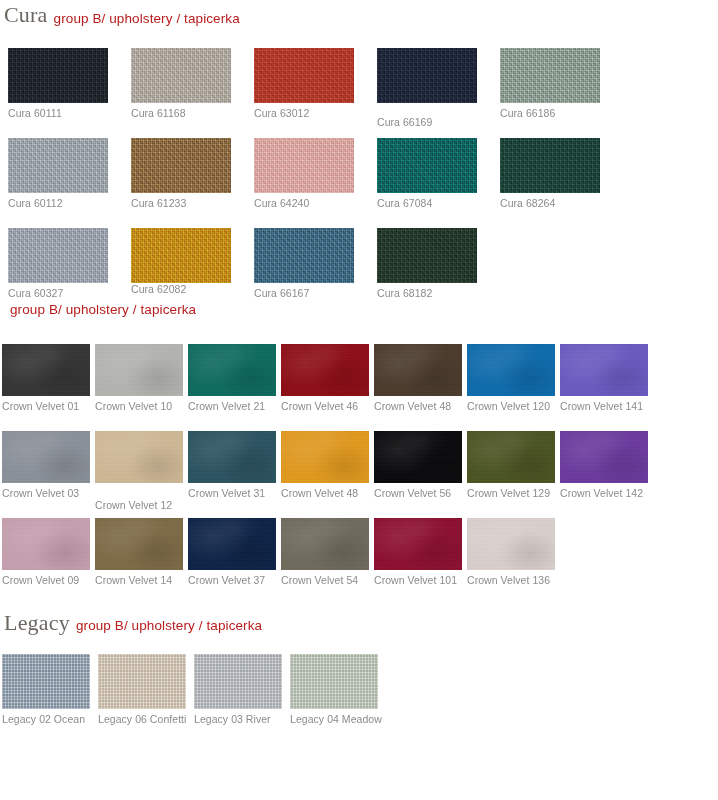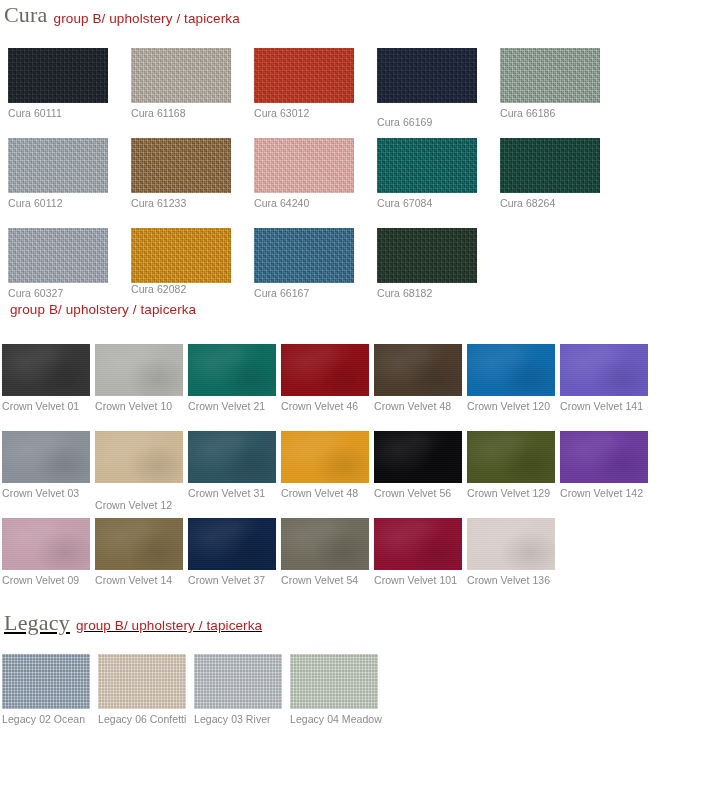--- a/index.html
+++ b/index.html
@@ -292,21 +292,21 @@
           <div class="tex tex-velvet"></div>
         </div>
         <div class="lbl" style="margin-top: 4px;">Crown Velvet 101</div>
       </div>
       <div class="cell" style="position: absolute; left: 467px; top: 518px;">
         <div class="sw" style="width: 88px; height: 52px; background: rgb(217, 207, 205);">
           <div class="tex tex-velvet"></div>
         </div>
         <div class="lbl" style="margin-top: 4px;">Crown Velvet 136</div>
       </div>
-      <div class="sec-head" style="position: absolute; left: 4px; top: 612px; text-decoration: underline;">
+      <div class="sec-head" style="position: absolute; left: 4px; top: 612px;">
         <span class="sec-name">Legacy</span>
         <span class="sec-sub">group B/ upholstery / tapicerka</span>
       </div>
       <div class="cell" style="position: absolute; left: 2px; top: 654px;">
         <div class="sw" style="width: 88px; height: 55px; background: rgb(147, 160, 173);">
           <div class="tex tex-legacy"></div>
           <div class="tex tex-legacy-sp"></div>
         </div>
         <div class="lbl" style="margin-top: 4px;">Legacy 02 Ocean</div>
       </div>

